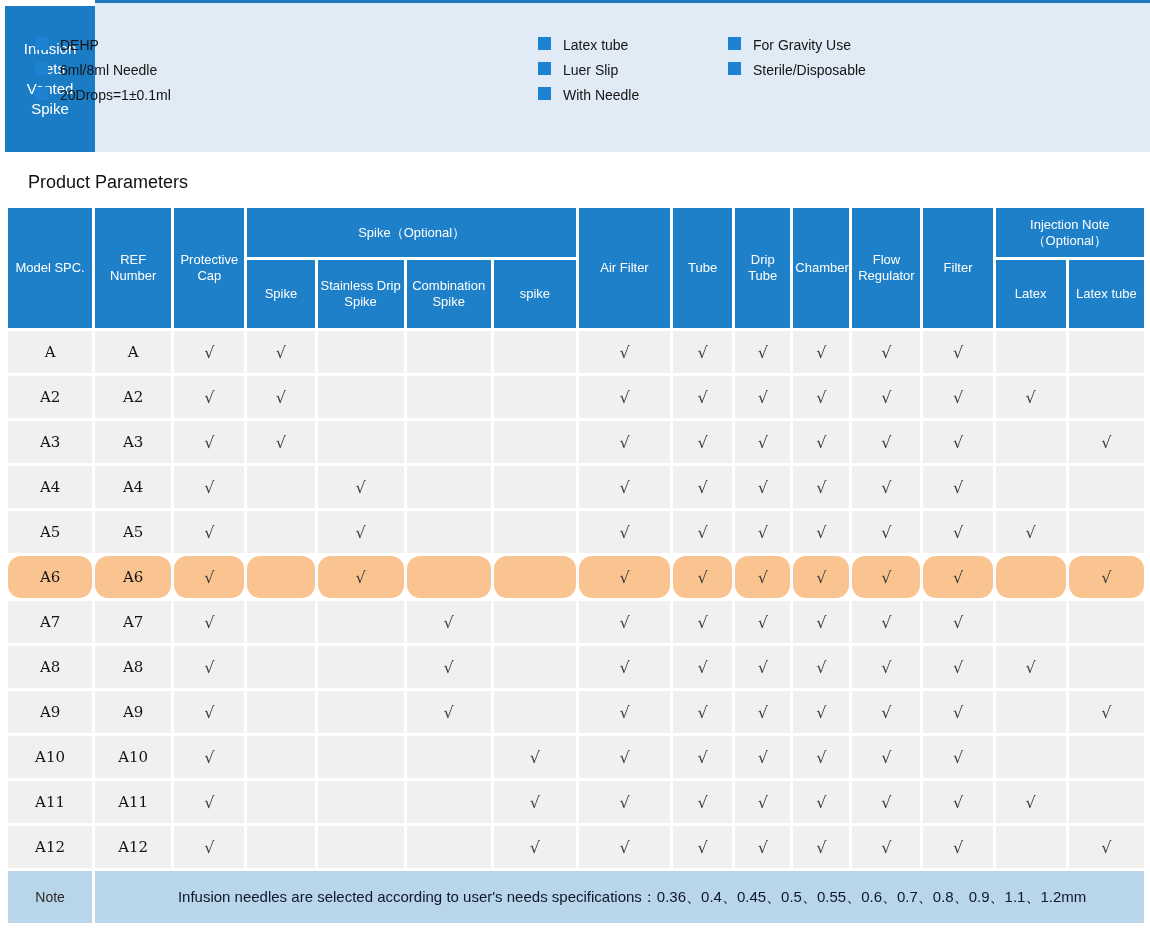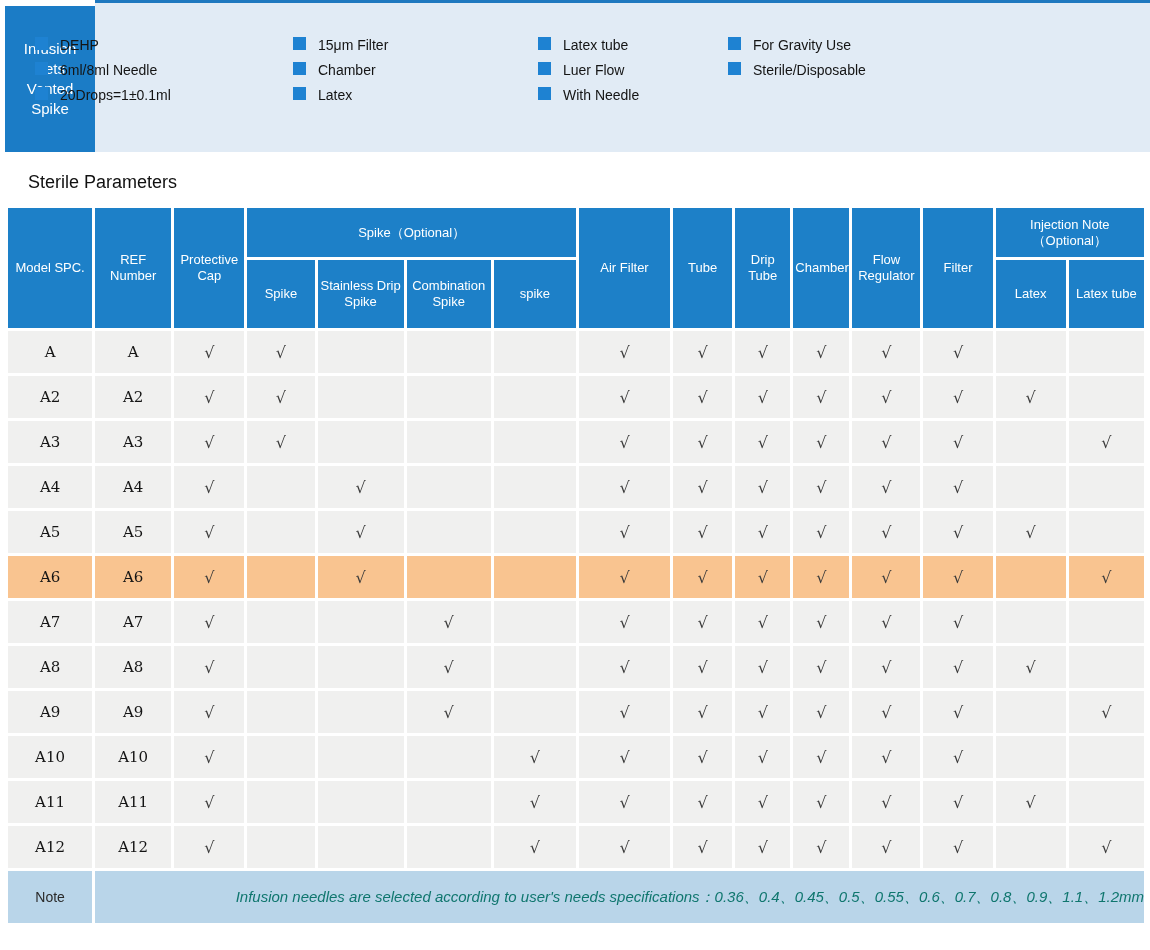--- a/index.html
+++ b/index.html
@@ -45,24 +45,24 @@
   table.params th{background:var(--c-header);color:#fff;font-weight:400;
     font-size:13px;line-height:16px;text-align:center;vertical-align:middle;padding:0 2px;}
   thead tr.r1 th{height:49px;}
   thead tr.r2 th{height:68px;}
   th.align-left{text-align:left;padding-left:8px;margin-top:23px;}
   th.pad-wrap{padding-left:10px;padding-right:10px;}
   th.small{font-size:11.5px;padding:0;}
   tbody td{background:var(--c-row);height:42px;text-align:center;vertical-align:middle;}
   tbody td.model,tbody td.ref{font-family:"DejaVu Serif",serif;font-size:15px;color:#141414;}
   .check{font-family:"DejaVu Serif",serif;font-size:16px;color:var(--c-check);}
-  tbody tr.hl td{background:var(--c-highlight);}
+  tbody tr.hl td{background:var(--c-highlight);border-radius:13px;}
   tr.note-row td{background:var(--c-note);height:52px;}
   td.note-label{text-align:center;font-size:14px;color:#2a2a2a;}
-  td.note-text{text-align:right;padding-left:25px;font-size:15px;color:#0f766e;font-style:italic;}
+  td.note-text{text-align:center;padding-left:25px;font-size:15px;color:#0f172a;}
 </style>
 </head>
 <body>
 
 <div class="banner">
   <div class="banner-band"></div>
   <div class="banner-box">
     <div>Infusion</div>
     <div>Sets</div>
     <div>Vented</div>
@@ -75,61 +75,47 @@
       </div>
       <div class="feature-item">
         <span class="feature-sq"></span>
         <span class="feature-label">6ml/8ml Needle</span>
       </div>
       <div class="feature-item">
         <span class="feature-sq"></span>
         <span class="feature-label">20Drops=1±0.1ml</span>
       </div>
     </div>
-  <div class="feature-col c2">
-      <div class="feature-item">
-        <span class="feature-sq"></span>
-        <span class="feature-label">15μm Filter</span>
-      </div>
-      <div class="feature-item">
-        <span class="feature-sq"></span>
-        <span class="feature-label">Chamber</span>
-      </div>
-      <div class="feature-item">
-        <span class="feature-sq"></span>
-        <span class="feature-label">Latex</span>
-      </div>
-    </div>
   <div class="feature-col c3">
       <div class="feature-item">
         <span class="feature-sq"></span>
         <span class="feature-label">Latex tube</span>
       </div>
       <div class="feature-item">
         <span class="feature-sq"></span>
-        <span class="feature-label">Luer Flow</span>
+        <span class="feature-label">Luer Slip</span>
       </div>
       <div class="feature-item">
         <span class="feature-sq"></span>
         <span class="feature-label">With Needle</span>
       </div>
     </div>
   <div class="feature-col c4">
       <div class="feature-item">
         <span class="feature-sq"></span>
         <span class="feature-label">For Gravity Use</span>
       </div>
       <div class="feature-item">
         <span class="feature-sq"></span>
         <span class="feature-label">Sterile/Disposable</span>
       </div>
     </div>
 </div>
 
-<h2 class="section-title">Sterile Parameters</h2>
+<h2 class="section-title">Product Parameters</h2>
 
 <table class="params">
   <colgroup>
     <col style="width:84px">
       <col style="width:76px">
       <col style="width:70px">
     <col style="width:67px">
       <col style="width:86px">
       <col style="width:84px">
       <col style="width:82px">

